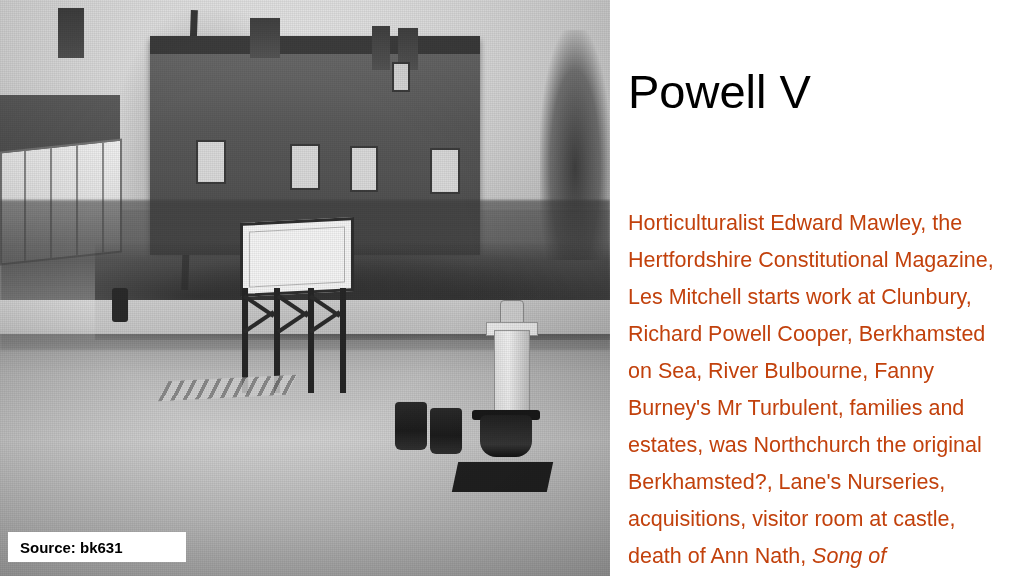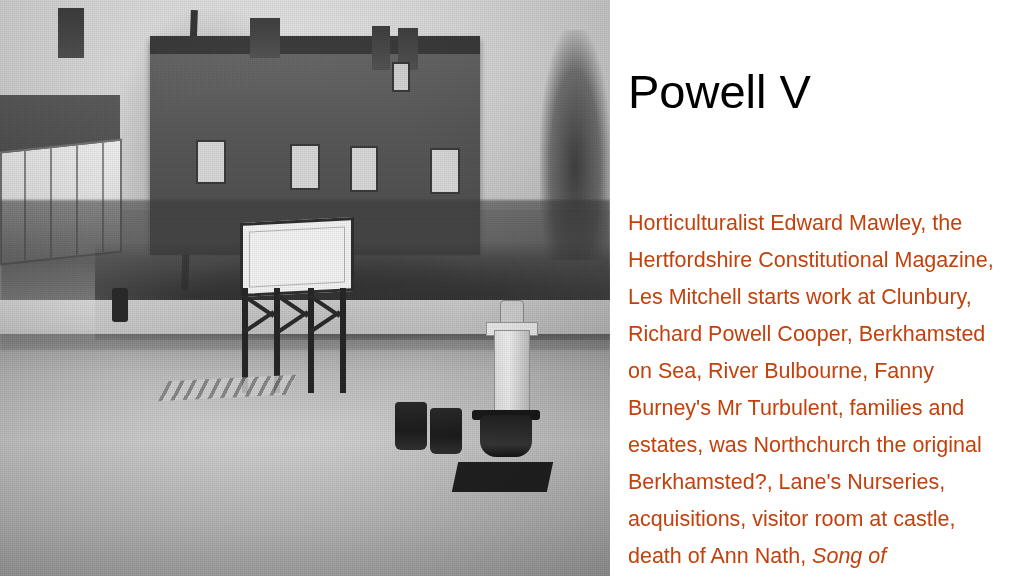--- a/index.html
+++ b/index.html
@@ -353,20 +353,23 @@
     <div class="urn" style="left:395px; top:402px; width:32px; height:48px;"></div>
     <div class="urn" style="left:430px; top:408px; width:32px; height:46px;"></div>
     <div class="urn-big-rim"></div>
     <div class="urn-big"></div>
     <div class="slab"></div>
 
     <div class="ph-grain"></div>
     <div class="ph-vignette"></div>
   </div>
 
+  <div id="source-box">
+    <span class="src-text">Source: bk631</span>
+  </div>
 
   <div id="title">Powell V</div>
 
   <div id="body-text">
     <span>Horticulturalist Edward Mawley, the Hertfordshire Constitutional Magazine, Les Mitchell starts work at Clunbury, Richard Powell Cooper, Berkhamsted on Sea, River Bulbourne, Fanny Burney's Mr Turbulent, families and estates, was Northchurch the original Berkhamsted?, Lane's Nurseries, acquisitions, visitor room at castle, death of Ann Nath, </span><span class="ital">Song of Berkhamsted</span><span>.</span>
   </div>
 
 </div>
 
 </body></html>

